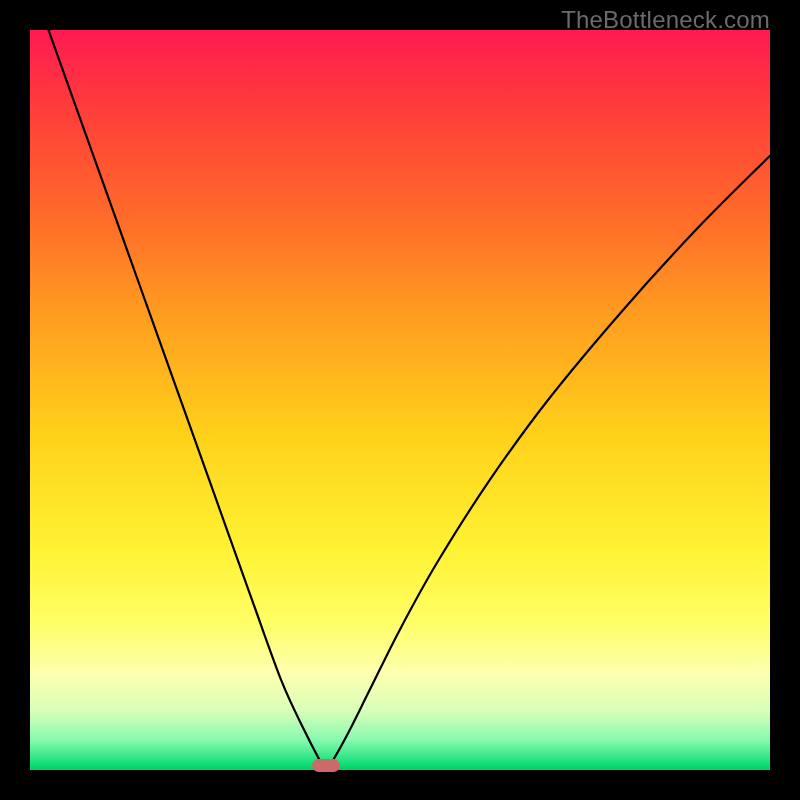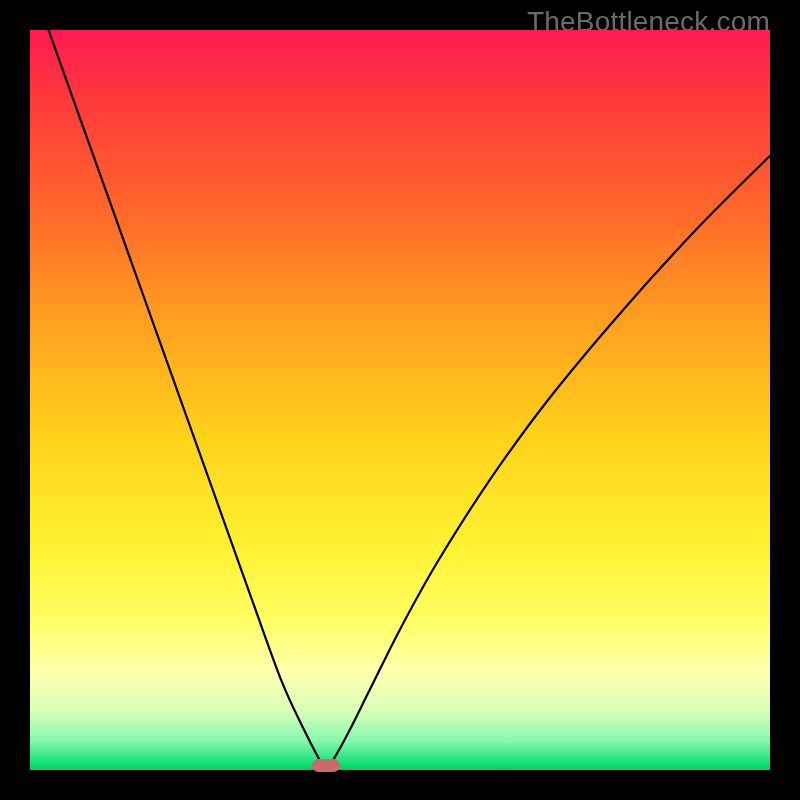--- a/index.html
+++ b/index.html
@@ -36,21 +36,21 @@
       #86f9ae 96%,
       #18e07a 99%,
       #00d060 100%
     );
   }
   .watermark {
     position: absolute;
     top: 6px;
     right: 30px;
     color: #6b6b6b;
-    font-size: 28px;
+    font-size: 24px;
     font-weight: 500;
     letter-spacing: 0.2px;
     user-select: none;
   }
   svg.curve {
     position: absolute;
     left: 0;
     top: 0;
     width: 740px;
     height: 740px;

